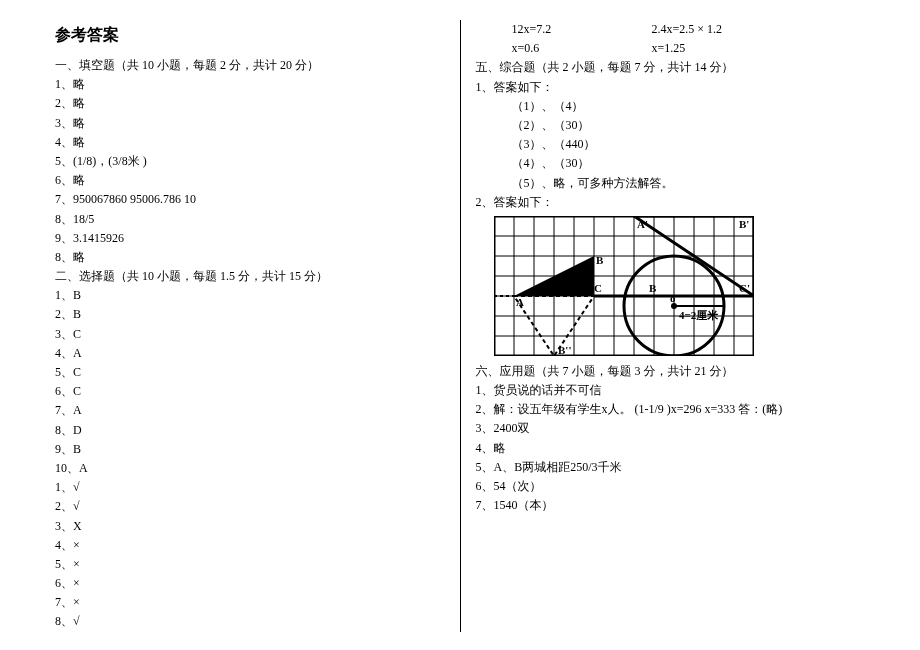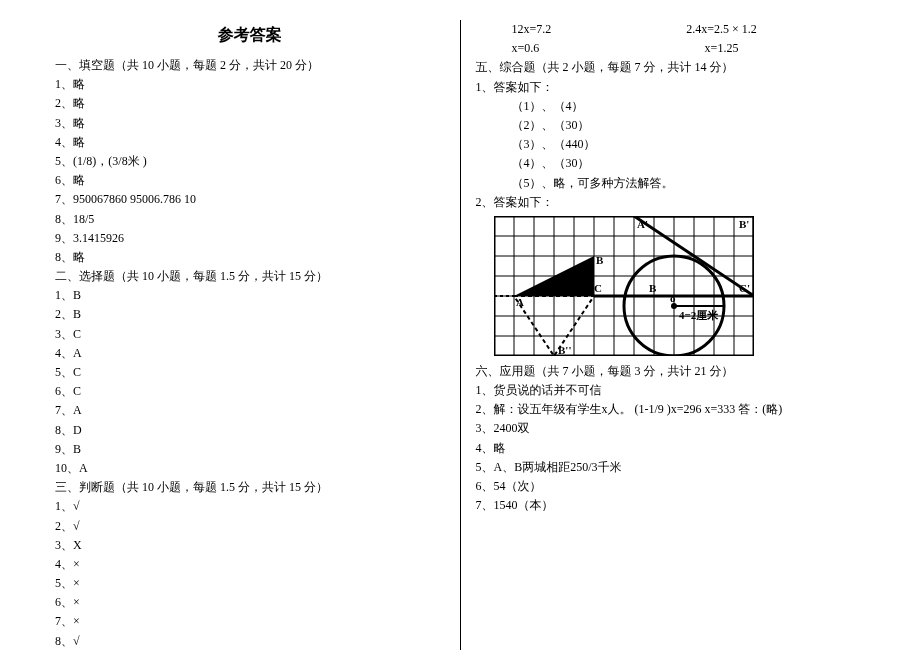--- a/index.html
+++ b/index.html
@@ -17,21 +17,21 @@
     }
     .column {
       flex: 1;
       padding: 0 15px;
     }
     .divider {
       border-left: 1px solid black;
       width: 0;
     }
     .title {
-      text-align: center;
+      text-align: left;
       font-size: 16px;
       font-weight: bold;
       margin: 5px 0 10px 0;
     }
     .section-header {
       font-weight: normal;
       line-height: 1.6;
     }
     .line {
       line-height: 1.6;
@@ -41,21 +41,21 @@
       line-height: 1.6;
     }
     .calc-row {
       display: flex;
       line-height: 1.6;
     }
     .calc-row span {
       display: inline-block;
     }
     .cc1 { padding-left: 36px; width: 140px; }
-    .cc2 { width: 140px; text-align: center; }
+    .cc2 { width: 140px; }
     .diagram {
       margin: 4px 0 6px 18px;
       width: 260px;
       height: 140px;
       position: relative;
     }
     .diagram svg {
       width: 100%;
       height: 100%;
     }
@@ -90,21 +90,20 @@
     <div class="line">2、B</div>
     <div class="line">3、C</div>
     <div class="line">4、A</div>
     <div class="line">5、C</div>
     <div class="line">6、C</div>
     <div class="line">7、A</div>
     <div class="line">8、D</div>
     <div class="line">9、B</div>
     <div class="line">10、A</div>
 
-    <div class="section-header">三、判断题（共 10 小题，每题 1.5 分，共计 15 分）</div>
     <div class="line">1、√</div>
     <div class="line">2、√</div>
     <div class="line">3、X</div>
     <div class="line">4、×</div>
     <div class="line">5、×</div>
     <div class="line">6、×</div>
     <div class="line">7、×</div>
     <div class="line">8、√</div>
 
   </div>

